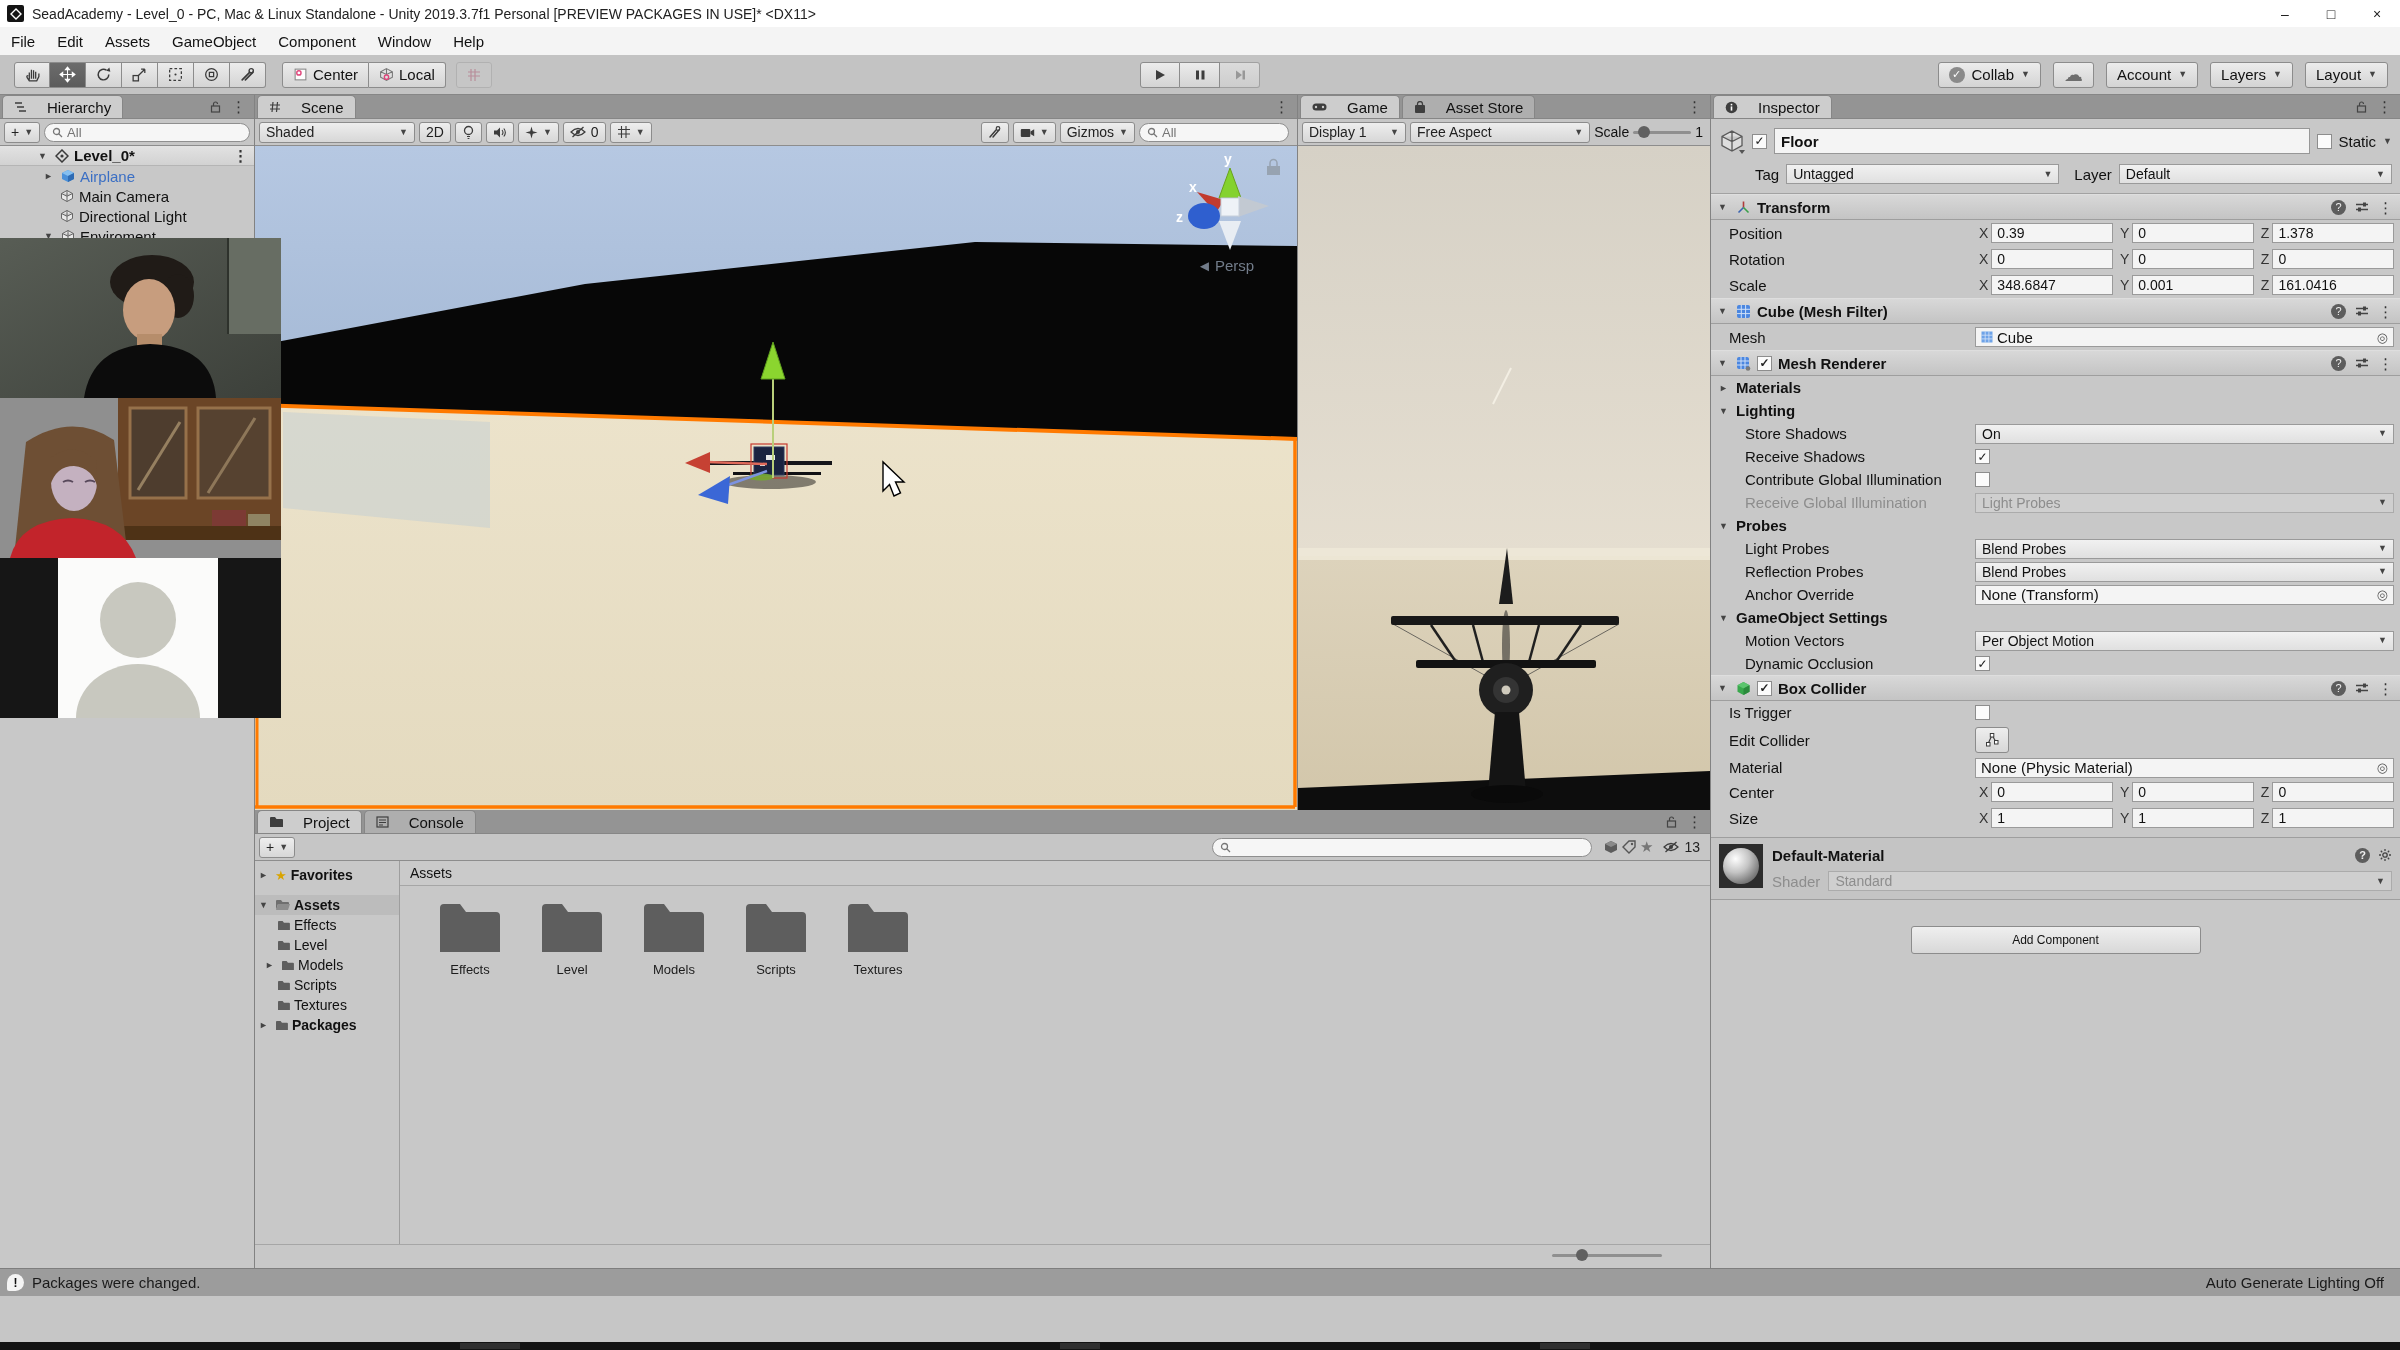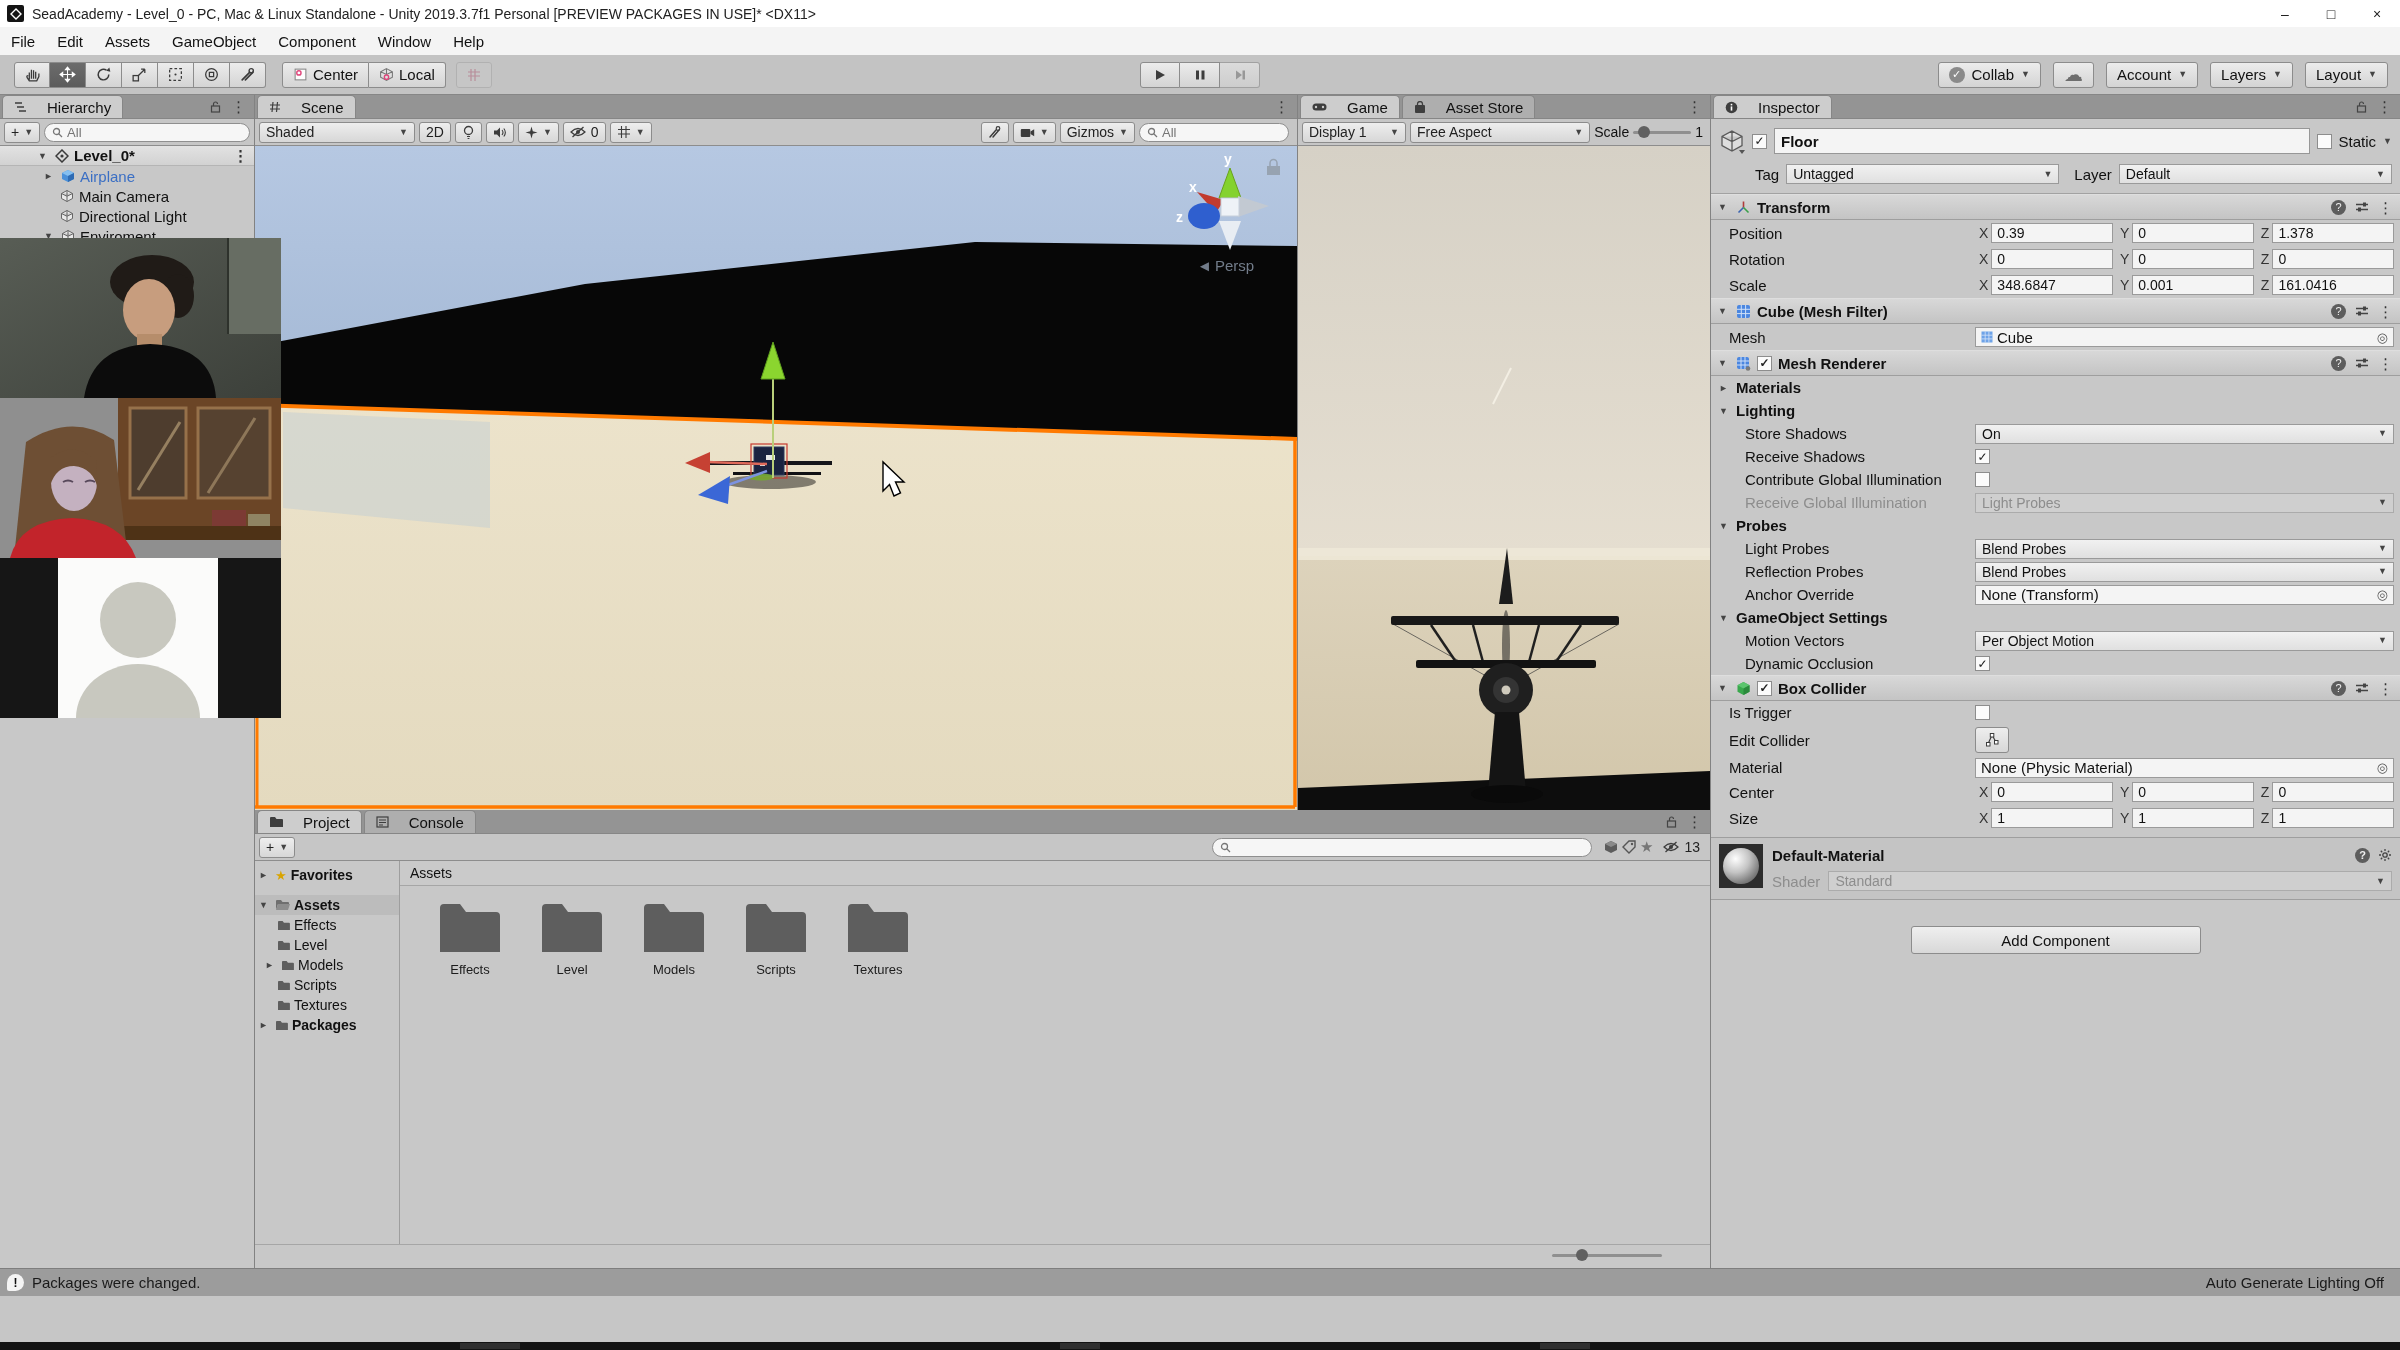--- a/index.html
+++ b/index.html
@@ -88,21 +88,21 @@
 .ddv.dis{background:#cfcfcf;color:#8d8d8d;border-color:#ababab;}
 .axl{font-size:14px;color:#333;margin-left:4px;flex:0 0 auto;}
 .foldline{display:flex;align-items:center;gap:5px;font-weight:bold;}
 .picker{margin-left:auto;font-size:13px;color:#555;flex:0 0 auto;}
 .matstrip{border-top:1px solid #9e9e9e;border-bottom:1px solid #9e9e9e;background:#c4c4c4;padding:6px 8px 7px 8px;margin-top:6px;display:flex;gap:9px;}
 .matthumb{width:44px;height:44px;background:#2c2c2c;display:flex;align-items:center;justify-content:center;flex:0 0 auto;}
 .matsphere{width:36px;height:36px;border-radius:50%;background:radial-gradient(circle at 35% 30%,#fefefe,#c4c4c4 40%,#7c7c7c 72%,#505050 100%);}
 .matbody{flex:1;min-width:0;}
 .matrow1{display:flex;align-items:center;height:22px;font-weight:bold;gap:20px;}
 .matrow2{display:flex;align-items:center;gap:8px;height:22px;margin-top:4px;}
-.addcomp{width:290px;height:28px;margin:26px auto 0 auto;background:linear-gradient(#efefef,#d8d8d8);border:1px solid #8c8c8c;border-radius:3px;display:flex;align-items:center;justify-content:center;font-size:15px;}
+.addcomp{width:290px;height:28px;margin:26px auto 0 auto;background:linear-gradient(#efefef,#d8d8d8);border:1px solid #8c8c8c;border-radius:3px;display:flex;align-items:center;justify-content:center;font-size:12px;}
 
 
 .projectpanel{position:absolute;left:255px;top:810px;width:1455px;height:458px;background:#c8c8c8;}
 .projbody{display:flex;height:383px;}
 .projtree{width:145px;border-right:1px solid #9e9e9e;padding-top:4px;font-size:14px;}
 .trow{display:flex;align-items:center;height:20px;gap:4px;padding-left:4px;white-space:nowrap;}
 .trow.child{padding-left:22px;}
 .trow.b{font-weight:bold;}
 .trow.sel{background:#bcbcbc;}
 .projpane{flex:1;display:flex;flex-direction:column;min-width:0;}

